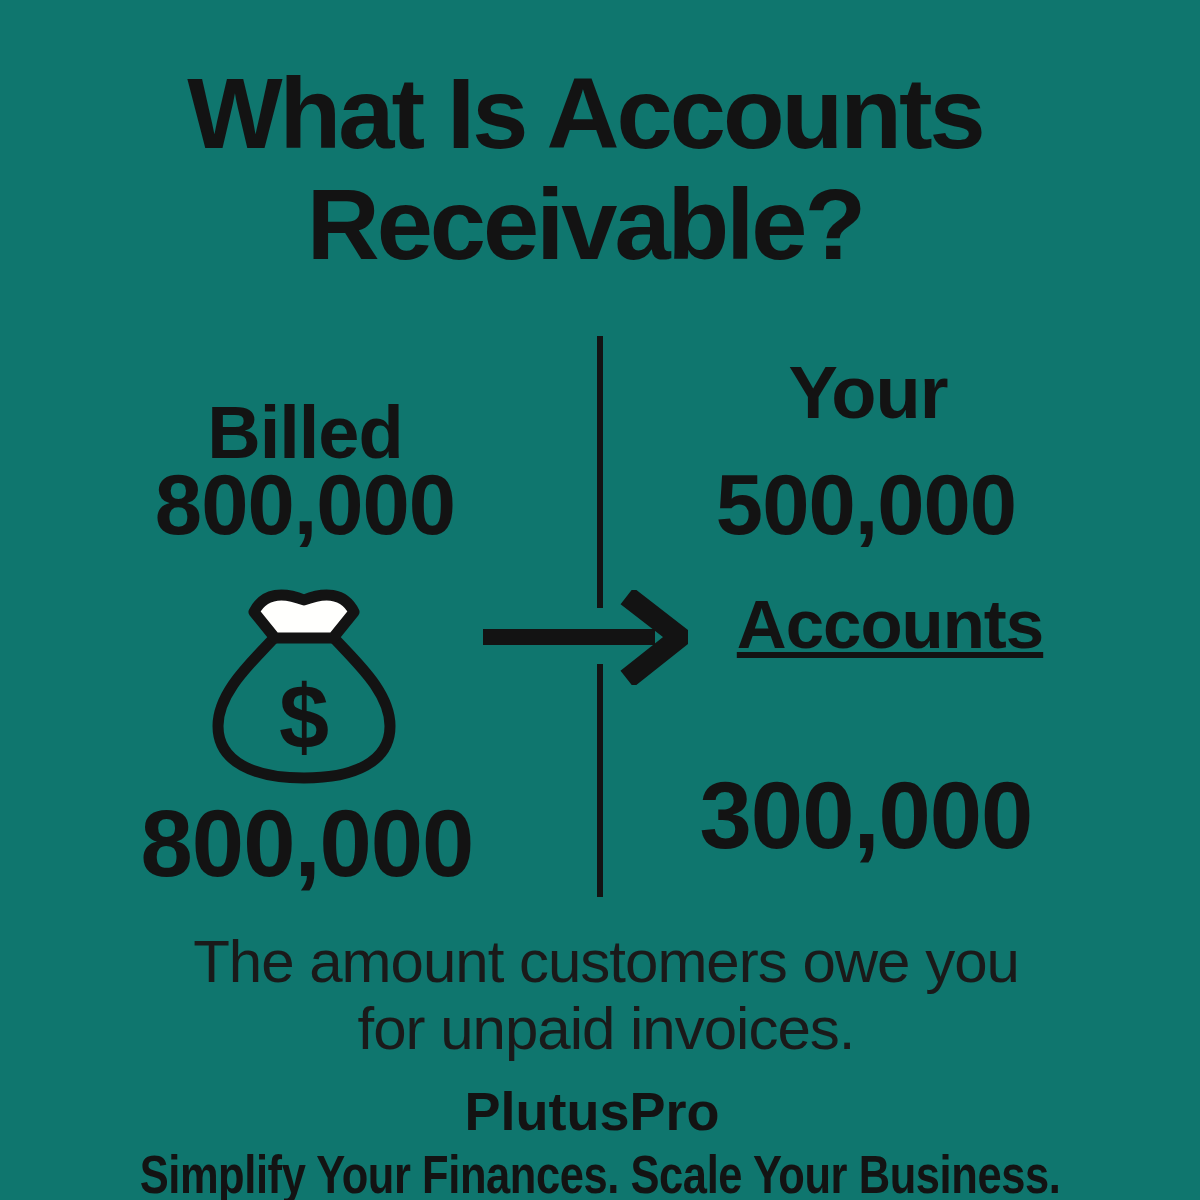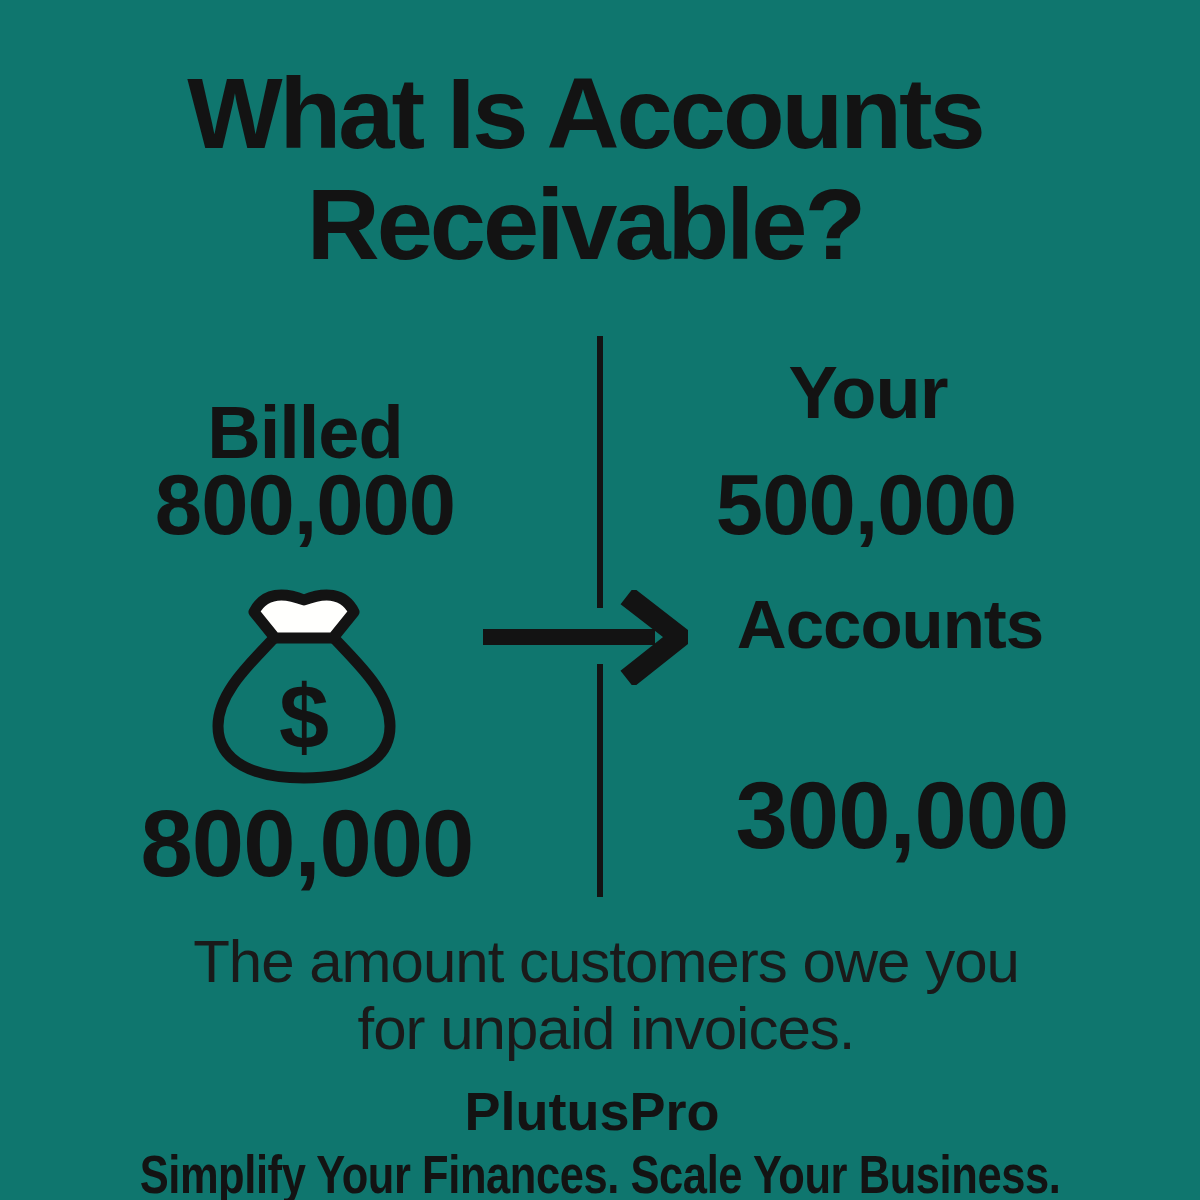--- a/index.html
+++ b/index.html
@@ -53,23 +53,23 @@
   #divider-top    { top: 336px; height: 272px; }
   #divider-bottom { top: 664px; height: 233px; }
 
   #arrow { left: 483px; top: 590px; }
 
   #result-label {
     top: 586px; left: 690px; width: 400px;
     font-weight: 700; font-size: 69px; line-height: 1.14;
     letter-spacing: -1px; text-align: center;
   }
-  #result-label span { display: block; }
+  #result-label span { display: block; text-decoration: underline; }
   #result-amount {
-    top: 762px; left: 720px; width: 364px;
+    top: 762px; left: 684px; width: 364px;
     font-weight: 700; font-size: 94px; letter-spacing: -1px;
     text-align: center;
   }
 
   #description {
     top: 928px; left: 6px; width: 1200px;
     font-weight: 400; font-size: 60px; line-height: 1.12;
     letter-spacing: -1px; color: #1a1a1a;
     text-align: center;
   }

